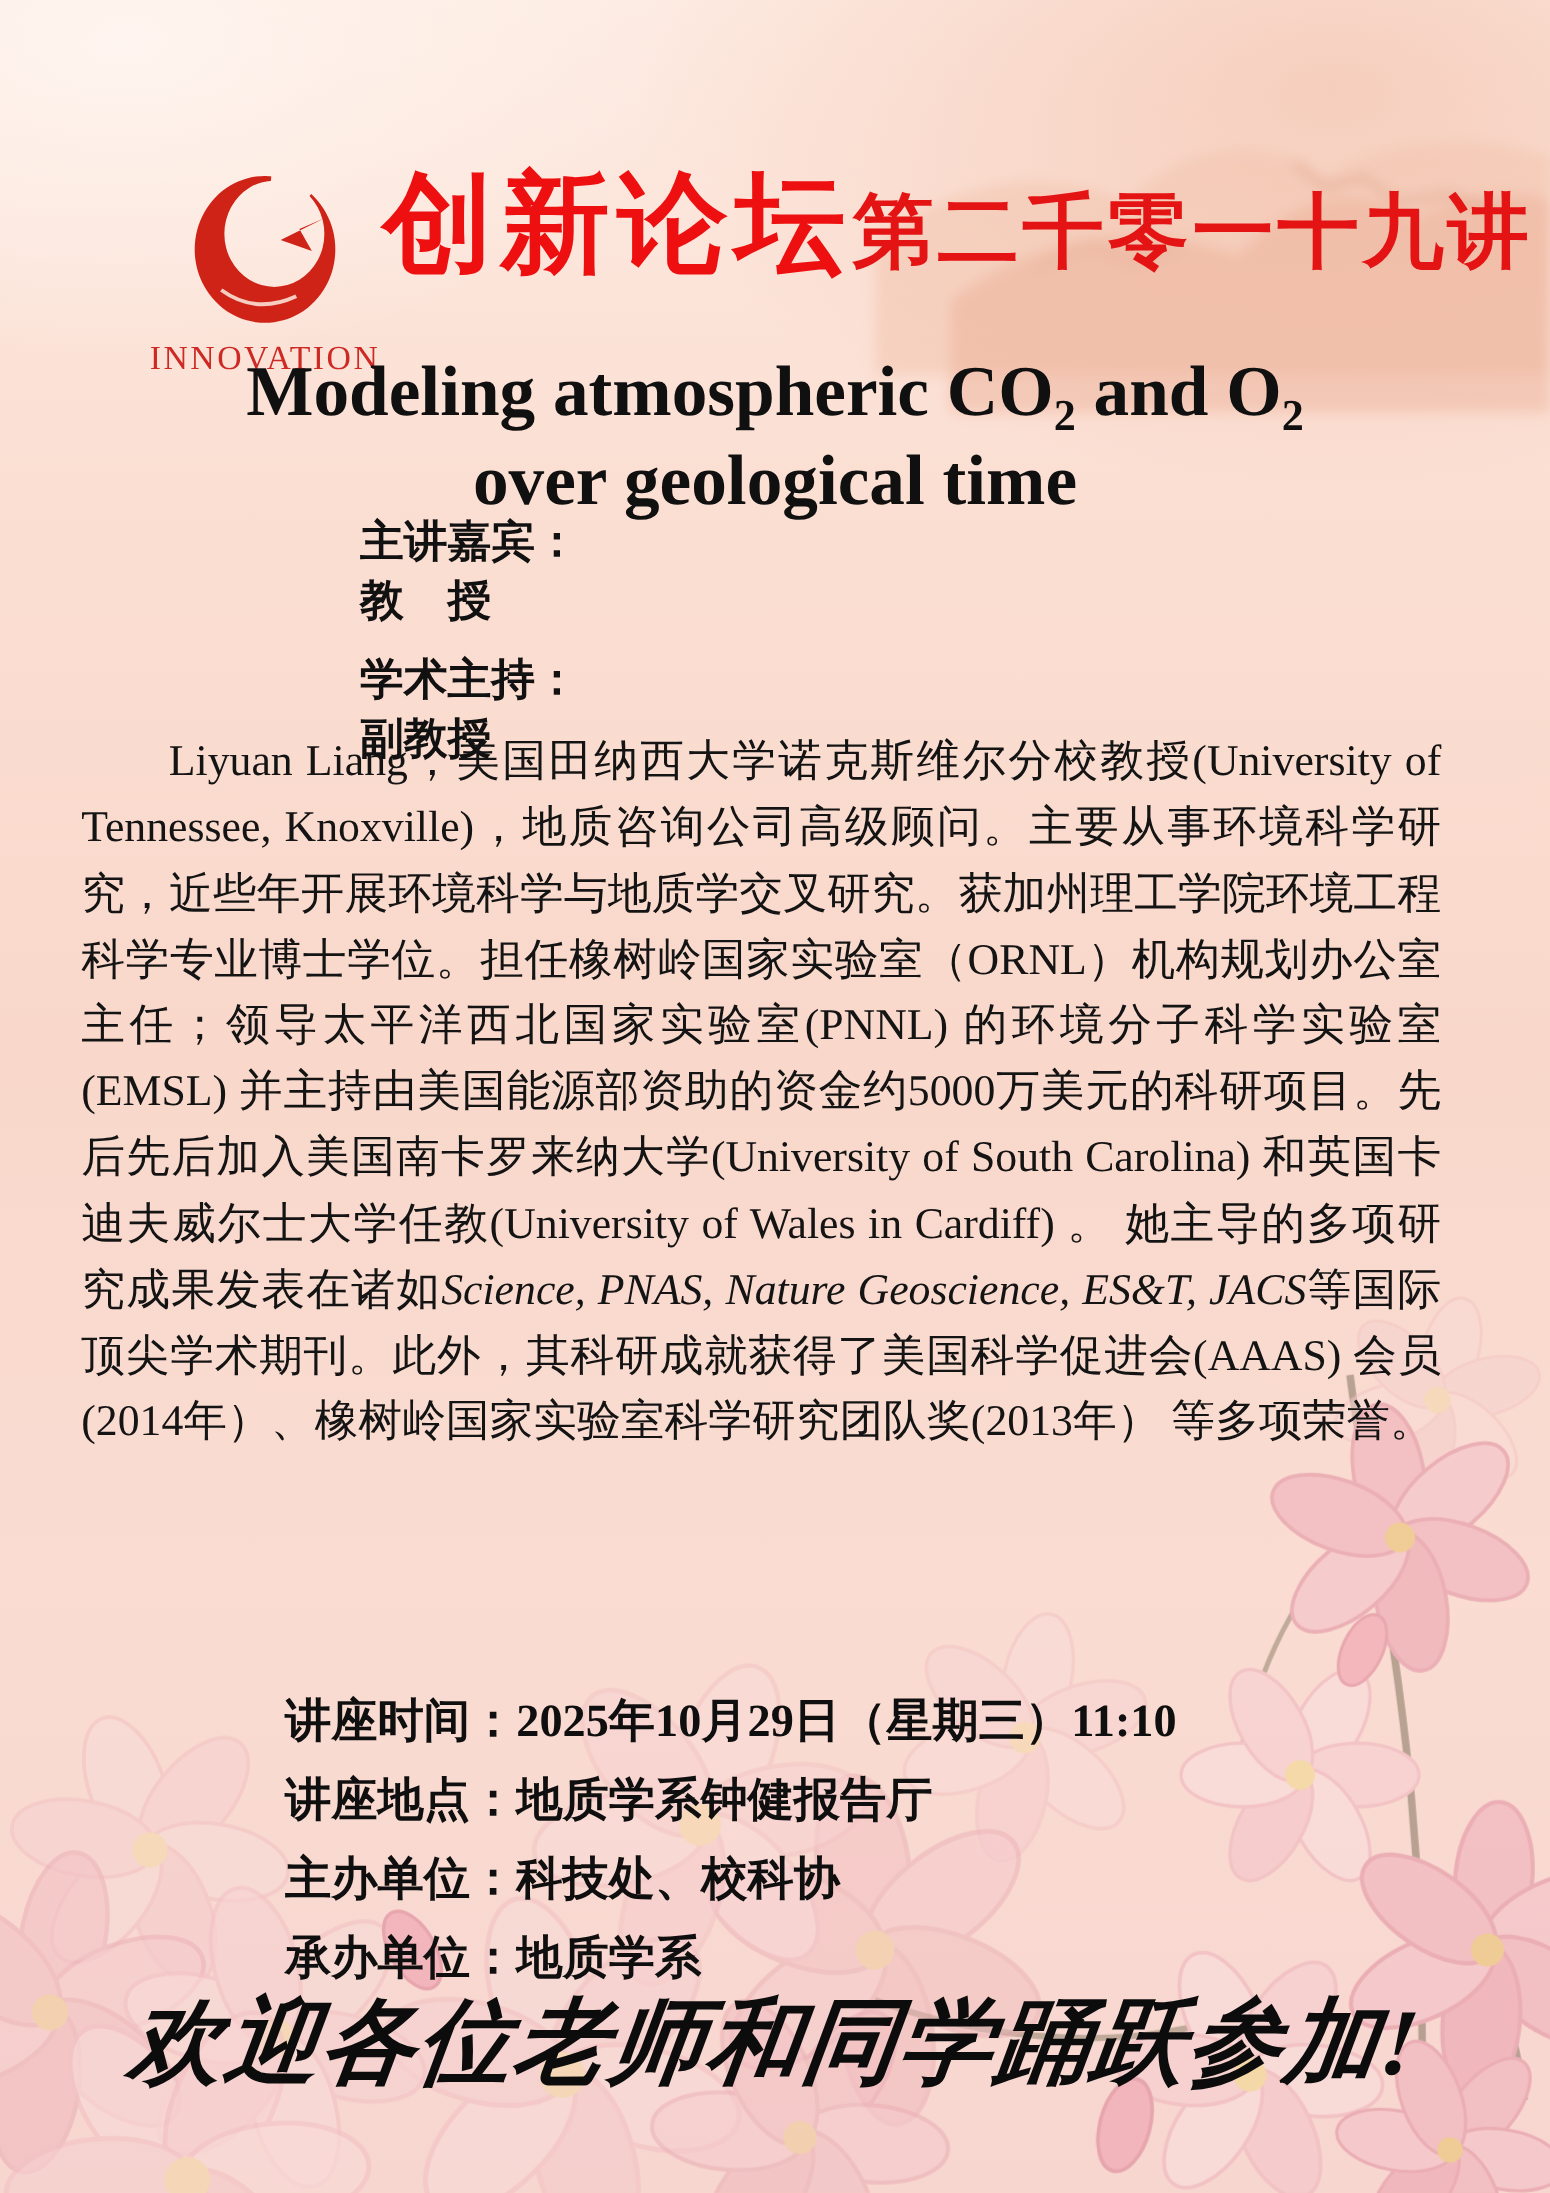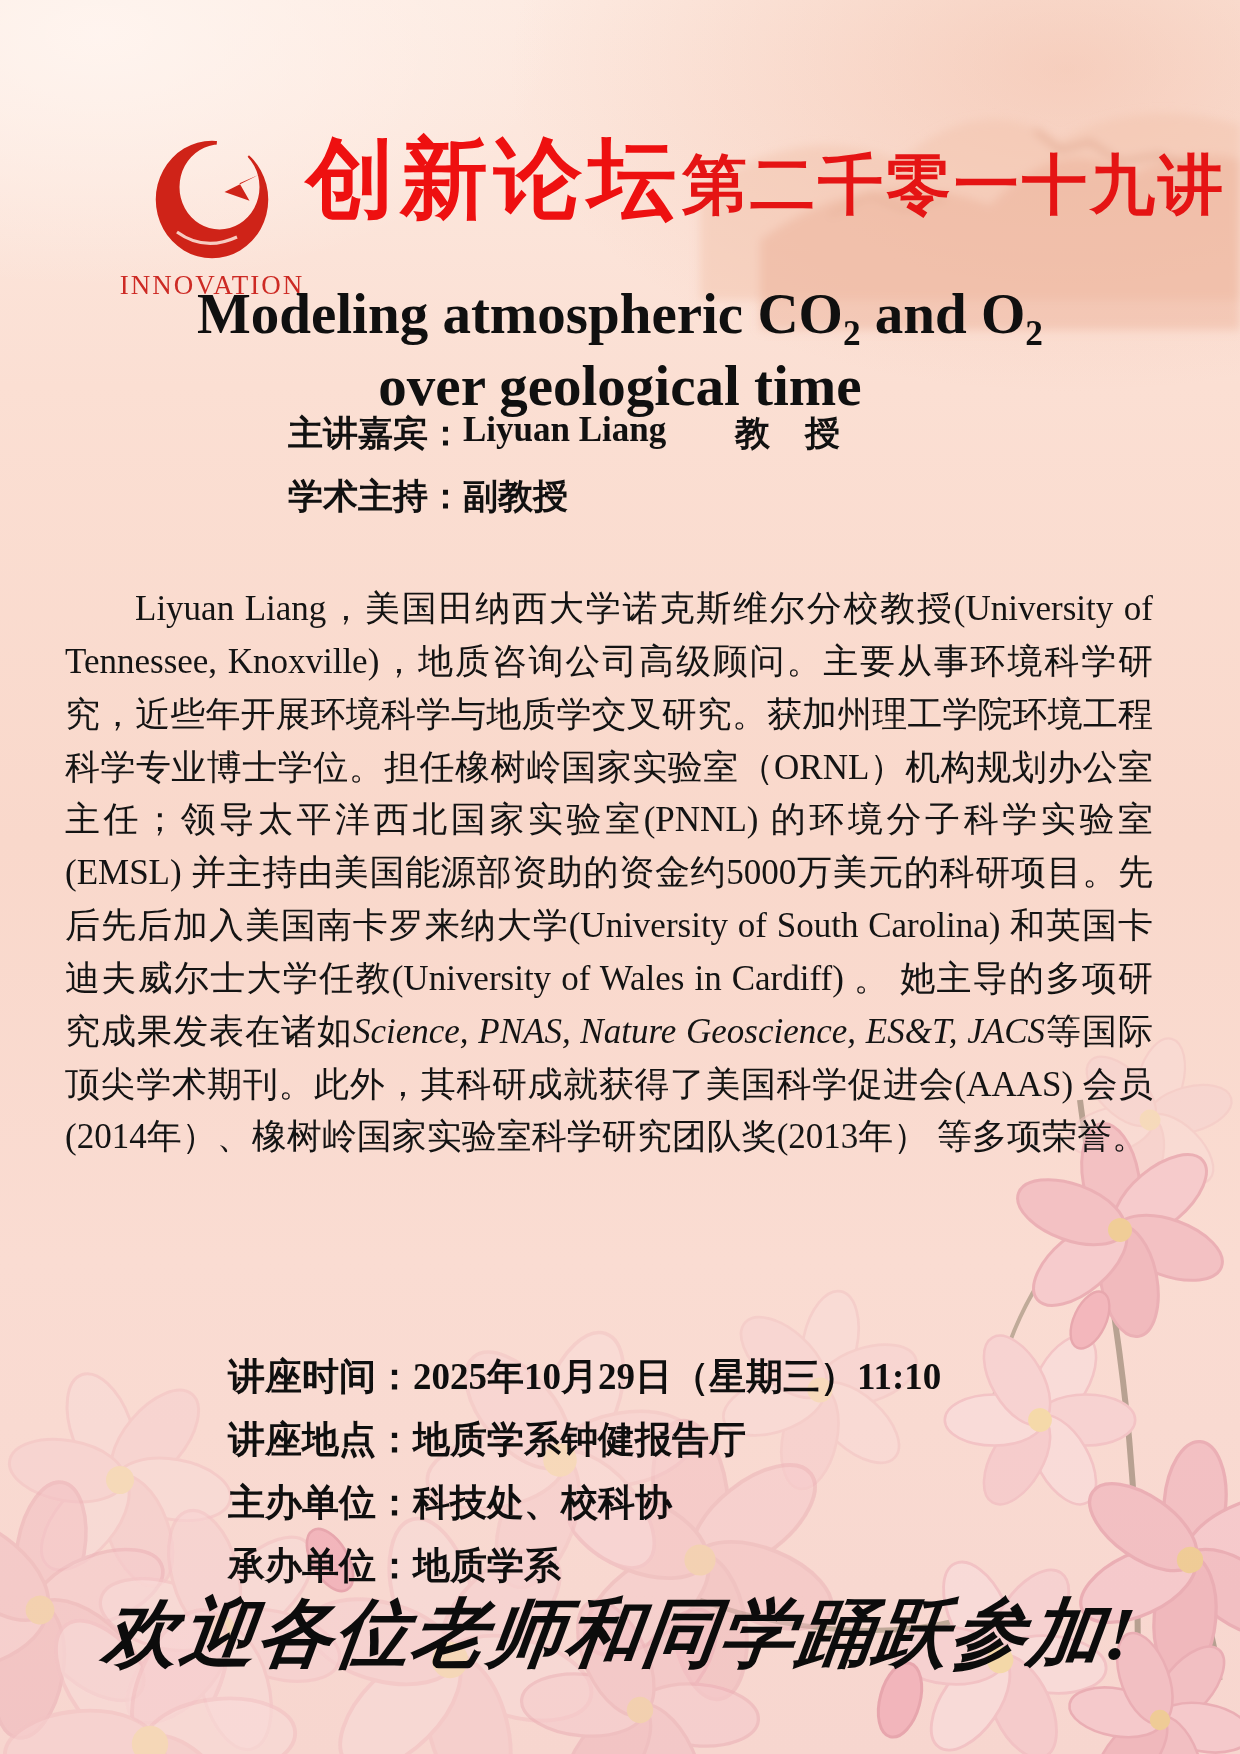--- a/index.html
+++ b/index.html
@@ -24,21 +24,21 @@
   .lecture-number{font-family:"DejaVu Serif", serif; font-weight:700; font-size:65px;
     color:#e51414; letter-spacing:3px;}
 
   
   .english-title{position:absolute; top:282px; left:0; width:100%; text-align:center;
     font-weight:700; font-size:57px; line-height:1.13; color:#101010;}
   .english-title sub{font-size:0.62em;}
 
   
   .speakers{position:absolute; left:288px; top:410px; font-size:35px; font-weight:700; color:#111;}
-  .speaker-row{display:flex; margin-bottom:16px; white-space:pre;}
+  .speaker-row{display:flex; margin-bottom:16px; white-space:pre;flex-direction:column;}
   .speaker-row .name{display:inline-block; width:272px;}
 
   
   .bio{position:absolute; left:65px; top:548px; width:1088px; font-size:35px; line-height:1.51;
     text-align:justify; text-indent:2em; color:#141414;}
   .bio .journals{font-style:italic;}
 
   
   .details{position:absolute; left:228px; top:1352px; font-size:37px; font-weight:700; color:#0f0f0f;}
   .details-row{margin-bottom:13px; white-space:pre;}
@@ -142,21 +142,21 @@
       <span class="lecture-number">第二千零一十九讲</span>
     </div>
 
     <div class="english-title">
       <div><span>Modeling atmospheric CO</span><sub>2</sub><span> and O</span><sub>2</sub></div>
       <div>over geological time</div>
     </div>
 
     <div class="speakers">
       <div class="speaker-row">
-        <span>主讲嘉宾：</span><span class="name">Liyuan Liang</span><span>教　授</span>
+        <span>主讲嘉宾：</span><span>教　授</span>
       </div>
       <div class="speaker-row">
         <span>学术主持：</span><span>副教授</span>
       </div>
     </div>
 
     <p class="bio"><span>Liyuan Liang，美国田纳西大学诺克斯维尔分校教授(University of Tennessee, Knoxville)，地质咨询公司高级顾问。主要从事环境科学研究，近些年开展环境科学与地质学交叉研究。获加州理工学院环境工程科学专业博士学位。担任橡树岭国家实验室（ORNL）机构规划办公室主任；领导太平洋西北国家实验室(PNNL) 的环境分子科学实验室(EMSL) 并主持由美国能源部资助的资金约5000万美元的科研项目。先后先后加入美国南卡罗来纳大学(University of South Carolina) 和英国卡迪夫威尔士大学任教(University of Wales in Cardiff) 。 她主导的多项研究成果发表在诸如</span><span class="journals">Science, PNAS, Nature Geoscience, ES&amp;T, JACS</span><span>等国际顶尖学术期刊。此外，其科研成就获得了美国科学促进会(AAAS) 会员(2014年）、橡树岭国家实验室科学研究团队奖(2013年） 等多项荣誉。</span></p>
 
     <div class="details">
       <div class="details-row"><span>讲座时间：</span><span>2025年10月29日（星期三）11:10</span></div>

